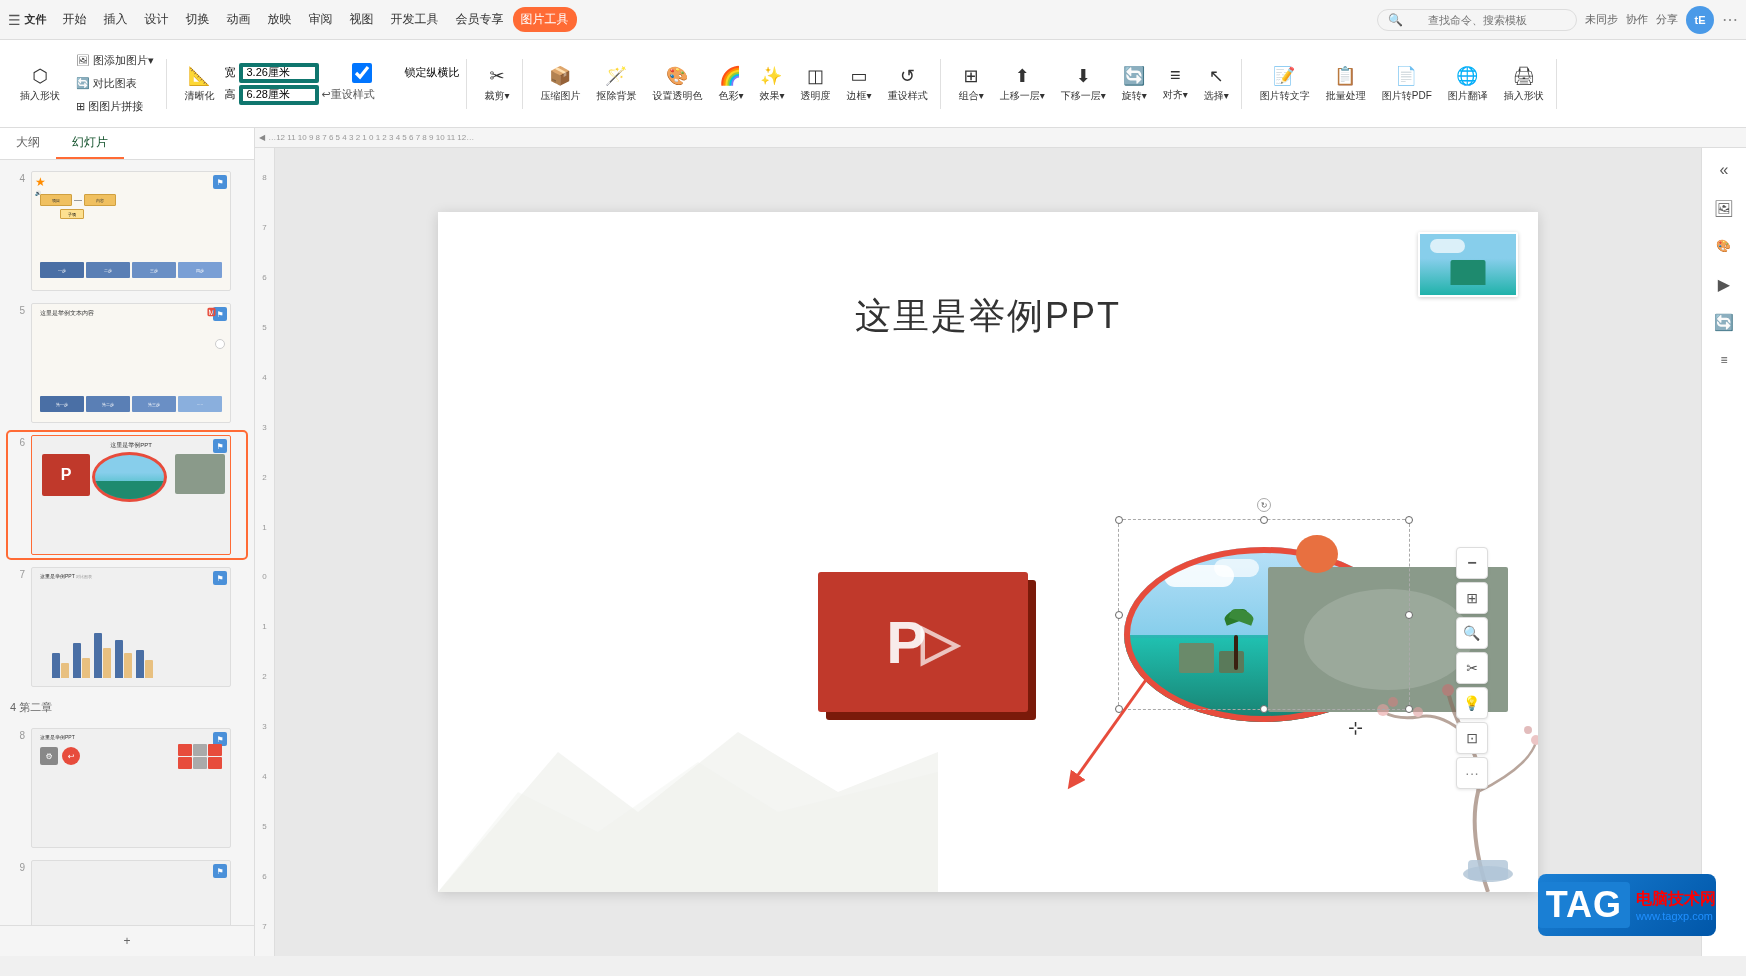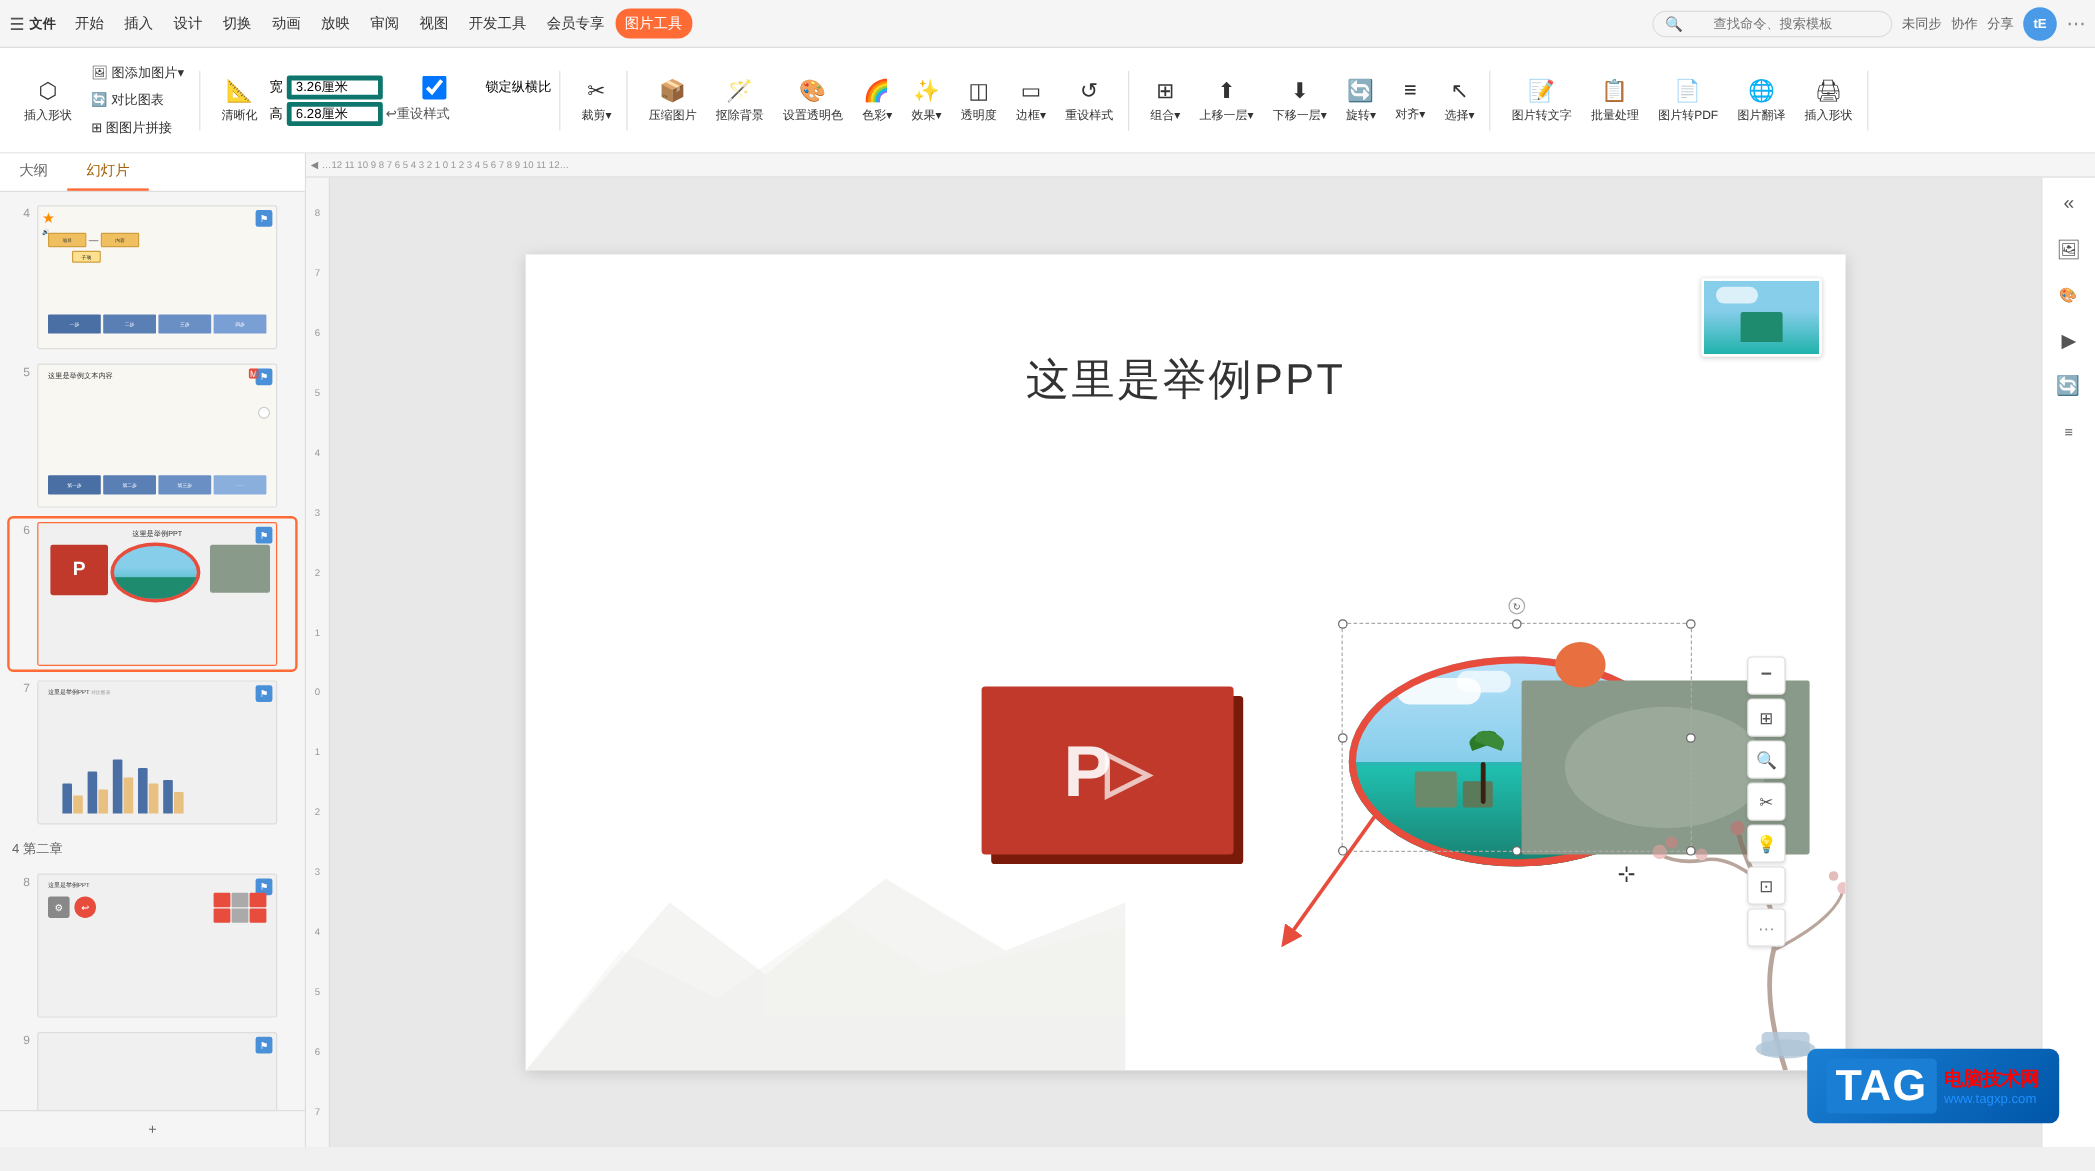--- a/index.html
+++ b/index.html
@@ -137,21 +137,21 @@
       display: flex;
       border-bottom: 1px solid #ddd;
       background: #fff;
     }
     .panel-tab {
       padding: 6px 16px;
       font-size: 12px;
       cursor: pointer;
       color: #666;
     }
-    .panel-tab.active { color: #a16207; border-bottom: 2px solid #ff6b35; }
+    .panel-tab.active { color: #14532d; border-bottom: 2px solid #ff6b35; }
     #slide-list {
       flex: 1;
       overflow-y: auto;
       padding: 8px;
       display: flex;
       flex-direction: column;
       gap: 6px;
     }
     .chapter-label {
       font-size: 11px;
@@ -321,21 +321,21 @@
     
     .watermark {
       position: absolute;
       bottom: 40px;
       right: 30px;
       z-index: 100;
     }
     .watermark-bg {
       background: linear-gradient(135deg, #1a7fd4, #0056a8);
       border-radius: 8px;
-      padding: 8px 16px;
+      padding: 8px 0;
       display: flex;
       flex-direction: column;
       align-items: center;
     }
 
     
     .tab-active-img { background: #ff6b35 !important; color: #fff !important; }
   </style>
 </head>
 <body>

